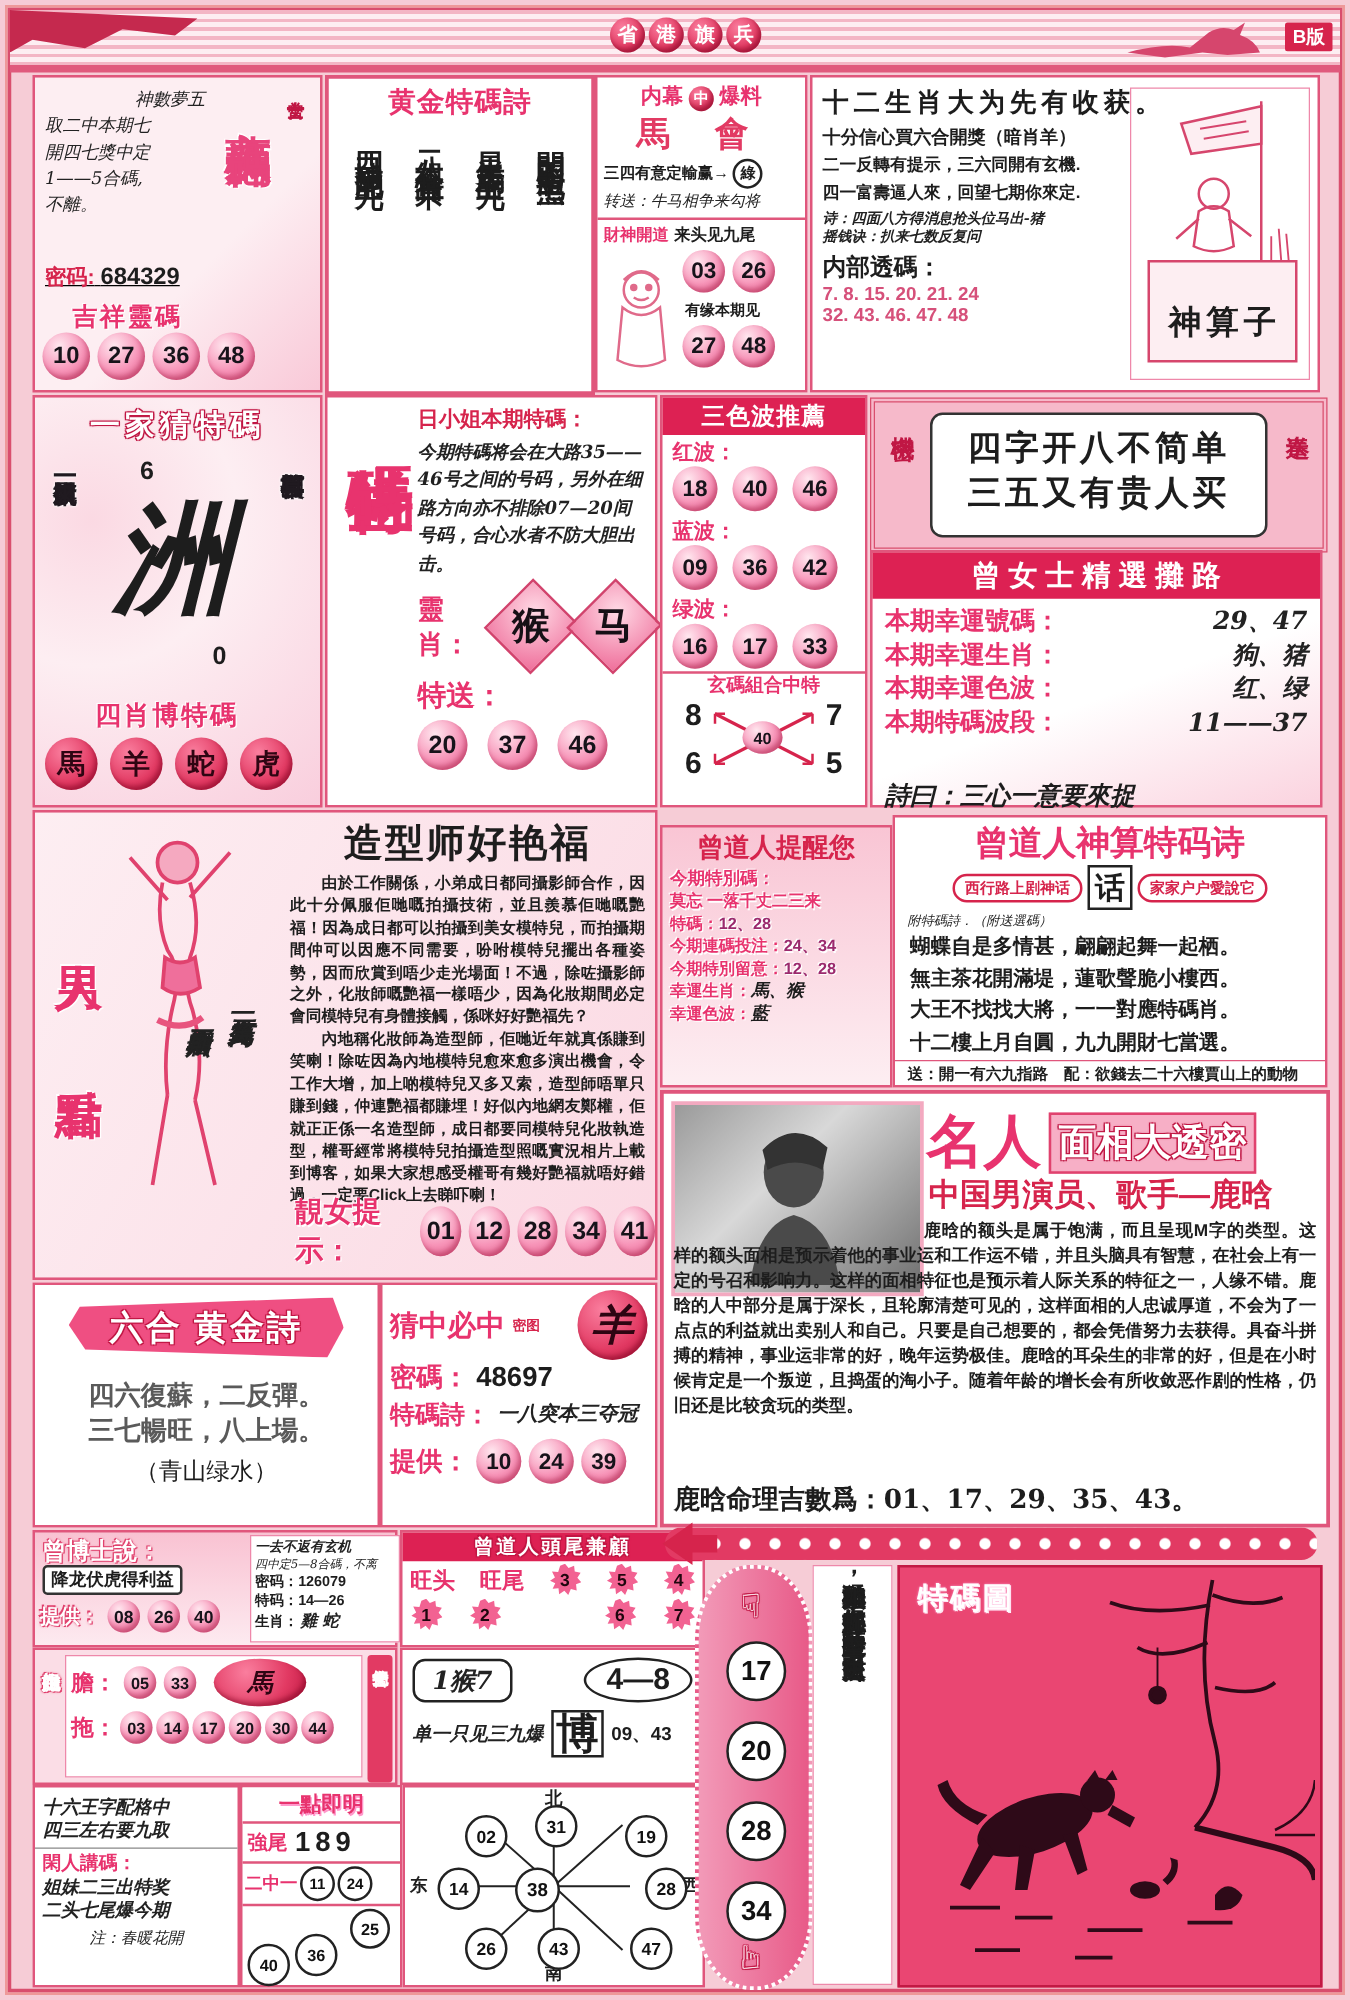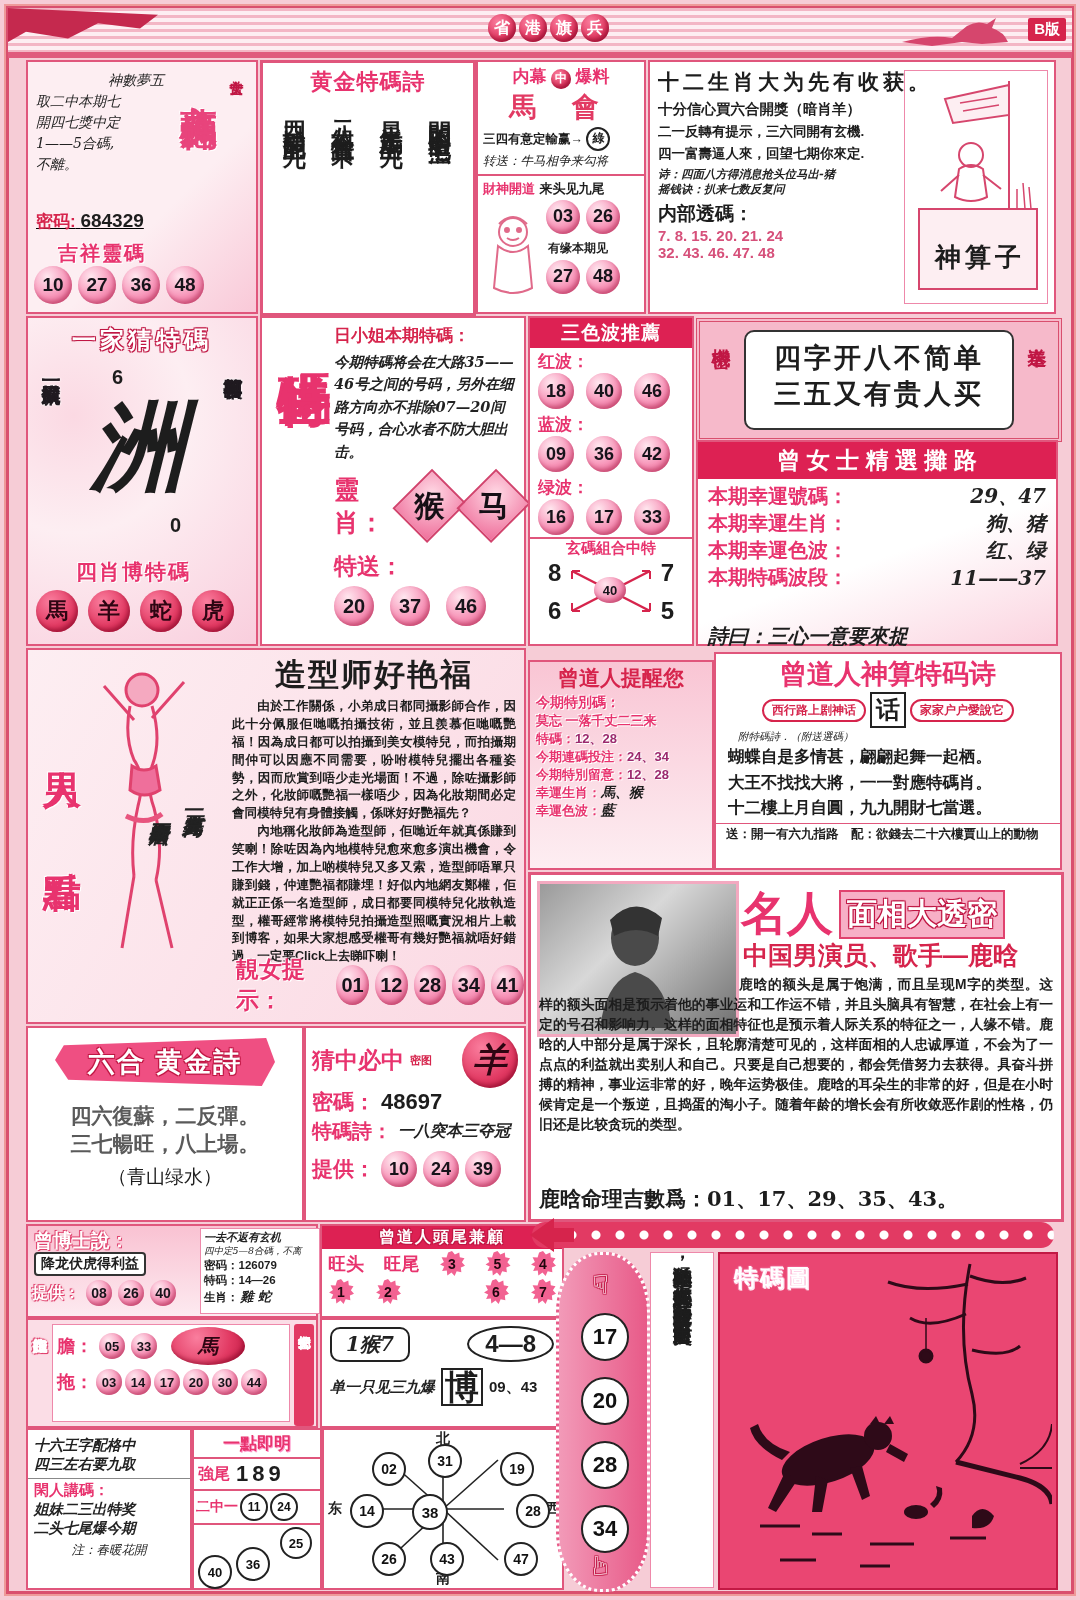--- a/index.html
+++ b/index.html
@@ -167,21 +167,21 @@
       <span class="rball" style="width:42px;height:42px;font-size:22px;">虎</span>
     </div>
   </div>
 
   <div class="abs box" style="left:260px;top:316px;width:262px;height:326px;">
     <div class="abs vtext stylized" style="left:6px;top:12px;font-size:54px;color:#e8336e;height:310px;font-family:'DejaVu Serif',serif;">生肖特碼</div>
     <div class="abs" style="left:72px;top:6px;right:6px;">
       <div class="stylized" style="font-size:17px;color:#d6244c;">日小姐本期特碼：</div>
       <div class="hand" style="font-size:14.5px;line-height:1.55;padding-top:4px;font-weight:bold;">今期特碼将会在大路35——46号之间的号码，另外在细路方向亦不排除07—20间号码，合心水者不防大胆出击。</div>
       <div class="row" style="margin-top:10px;">
-        <span class="stylized" style="font-size:25px;">靈肖：</span>
+        <span class="stylized" style="font-size:21px;">靈肖：</span>
         <span class="diamond">
             <span>猴</span>
           </span>
         <span class="diamond" style="margin-left:8px;">
             <span>马</span>
           </span>
       </div>
       <div class="stylized" style="font-size:23px;margin-top:12px;">特送：</div>
       <div class="row" style="margin-top:4px;gap:16px;">
         <span class="ball" style="width:40px;height:40px;font-size:20px;">20</span>
@@ -309,23 +309,24 @@
     </div>
   </div>
 
   <div class="abs box" style="left:714px;top:652px;width:344px;height:214px;">
     <div class="stylized" style="font-size:27px;text-align:center;color:#e8336e;padding-top:2px;">曾道人神算特码诗</div>
     <div class="row" style="justify-content:center;gap:4px;">
       <span style="border:2px solid #d6244c;border-radius:14px;padding:1px 8px;font-size:12px;font-weight:bold;color:#d6244c;">西行路上剧神话</span>
       <span class="ink" style="border:2px solid #222;font-size:24px;font-weight:bold;padding:0 4px;">话</span>
       <span style="border:2px solid #d6244c;border-radius:14px;padding:1px 8px;font-size:12px;font-weight:bold;color:#d6244c;">家家户户愛說它</span>
     </div>
-    <div class="hand" style="font-size:10.5px;padding:2px 22px 0;">附特碼詩．（附送選碼）</div>
+    <div class="hand" style="font-size:10.5px;padding:2px 10px 0;">附特碼詩．（附送選碼）</div>
     <div style="padding:0 12px;">
       <div class="ink" style="font-size:16.5px;font-weight:bold;font-family:'DejaVu Serif',serif;line-height:1.55;">蝴蝶自是多情甚，翩翩起舞一起栖。</div>
+      <div class="ink" style="font-size:16.5px;font-weight:bold;font-family:'DejaVu Serif',serif;line-height:1.55;">無主茶花開滿堤，蓮歌聲脆小樓西。</div>
       <div class="ink" style="font-size:16.5px;font-weight:bold;font-family:'DejaVu Serif',serif;line-height:1.55;">大王不找找大將，一一對應特碼肖。</div>
       <div class="ink" style="font-size:16.5px;font-weight:bold;font-family:'DejaVu Serif',serif;line-height:1.55;">十二樓上月自圓，九九開財七當選。</div>
     </div>
     <div class="ink" style="font-size:12.5px;font-weight:bold;border-top:1px solid #e0567c;margin-top:2px;padding:2px 10px;">送：開一有六九指路　配：欲錢去二十六樓賈山上的動物</div>
   </div>
 
   <div class="abs box" style="left:528px;top:872px;width:530px;height:344px;border-width:3px;">
     <div class="abs" style="left:6px;top:6px;width:196px;height:150px;background:linear-gradient(135deg,#9a9a9a,#d8d8d8 40%,#6e6e6e);border:3px solid #f3a9c0;">
       <svg width="190" height="144" viewBox="0 0 190 144">
           <g fill="#4a4a4a">

